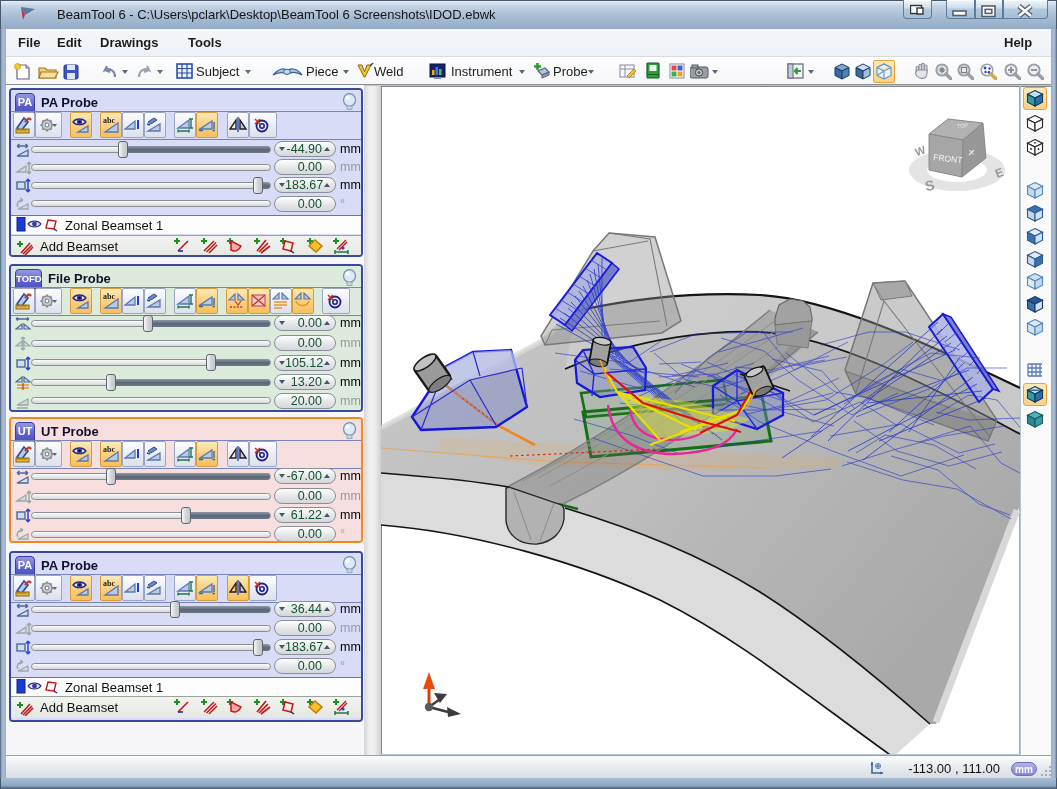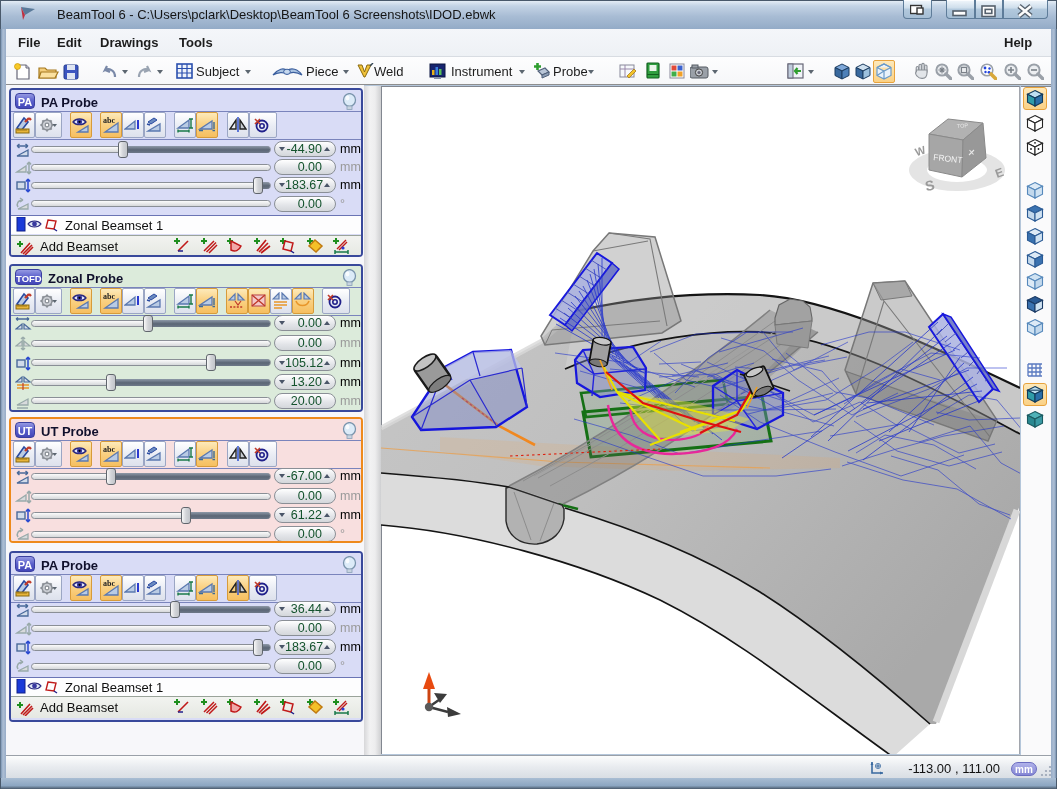--- a/index.html
+++ b/index.html
@@ -17,21 +17,21 @@
 .frameR{left:1051px;top:29px;width:6px;height:749px;background:linear-gradient(270deg,#49596b 0px,#7d97b5 1px,#aebfd5 3px,#97acc7 6px);}
 .frameB{left:0;top:778px;width:1057px;height:11px;background:linear-gradient(#a9bdd3,#8ca6c2 70%,#49596b 100%);border-left:1px solid #49596b;border-right:1px solid #49596b;}
 .statusbar{left:6px;top:755px;width:1045px;height:23px;background:linear-gradient(#fcfdfd,#e8ebef 50%,#d9dee4);border-top:1px solid #9aa0a8;}
 .capbtn{position:absolute;top:0;height:19px;background:linear-gradient(#f2f7fc,#cdddeb 45%,#b3c9dd 50%,#a5bed5);border:1px solid #5e7c99;border-top:none;border-radius:0 0 4px 4px;box-shadow:inset 0 1px 0 rgba(255,255,255,.7);}
 .viewport{left:381px;top:86px;width:639px;height:668px;background:#ffffff;border-left:1px solid #828790;border-top:1px solid #828790;border-right:1px solid #a2a6ad;}
 .splitter{left:364px;top:86px;width:17px;height:669px;background:linear-gradient(90deg,#d7d7d9,#f2f2f3 35%,#ededee 65%,#cecfd1);}
 .sidebar{left:1021px;top:86px;width:30px;height:669px;background:#fafafb;border-top:1px solid #828790;}
 .panelarea{left:6px;top:85px;width:358px;height:670px;background:#f7f7fa;}
 .panel{position:absolute;left:3px;width:354px;border:2px solid #39499b;border-radius:4px;overflow:hidden;}
 .panel.ut{border:2px solid #ee8a1c;}
-.pbadge{position:absolute;left:4px;top:3px;height:16px;border-radius:4px;border:1px solid #3a3f9f;background:linear-gradient(#9599e2,#5a5fcb 50%,#4347b8);color:#fff;font-weight:bold;text-align:center;}
+.pbadge{position:absolute;left:4px;top:3px;height:26px;border-radius:4px;border:1px solid #3a3f9f;background:linear-gradient(#9599e2,#5a5fcb 50%,#4347b8);color:#fff;font-weight:bold;text-align:center;}
 .ptitle{position:absolute;top:5px;font-size:13px;font-weight:bold;color:#10102c;}
 .pbtn{position:absolute;height:26px;background:linear-gradient(#ffffff,#e9ecf4 55%,#dde1ec);border:1px solid #9ba6c4;border-radius:2px;}
 .pbtn.orange{background:linear-gradient(#fdeaba,#fad285 45%,#f6bf60);border:1px solid #d79b3a;}
 .track{position:absolute;left:20px;width:240px;height:7px;border:1px solid #8a8f96;border-radius:4px;background:linear-gradient(#fbfbfb,#d6d8da);}
 .tfill{position:absolute;height:7px;border-radius:4px;background:linear-gradient(#8e99a8,#5b6675 55%,#6d7888);top:-1px;}
 .thumb{position:absolute;width:10px;height:17px;top:-6px;border:1px solid #60656c;border-radius:3px;background:linear-gradient(90deg,#f8f8f8,#d2d4d8 50%,#c2c5ca);}
 .pill{position:absolute;left:263px;width:62px;height:16px;border:1px solid #8a8f96;border-radius:8.5px;background:linear-gradient(#ffffff,#e2e4e8 60%,#d4d7db);}
 .pval{position:absolute;top:1px;font-size:12.5px;color:#14532d;text-align:right;}
 .punit{position:absolute;left:329px;top:1px;font-size:12.5px;color:#000;}
 .punit.off{color:#9a9a9a;}
@@ -63,21 +63,21 @@
     <rect x="5.2" y="5.4" width="6.6" height="4" fill="none" stroke="#55606c" stroke-width="1.6"></rect>
   </svg>
 <svg style="position:absolute;left:1015px;top:4px;" width="20" height="14" viewBox="0 0 20 14">
     <path d="M4,2 L16,12 M16,2 L4,12" stroke="#55606c" stroke-width="5"></path>
     <path d="M4,2 L16,12 M16,2 L4,12" stroke="#fdfdfd" stroke-width="2.4"></path>
   </svg>
 <div class="abs menubar"></div>
 <div class="menuitem" style="left:18px;">File</div>
 <div class="menuitem" style="left:57px;">Edit</div>
 <div class="menuitem" style="left:100px;">Drawings</div>
-<div class="menuitem" style="left:179px;">Tools</div>
+<div class="menuitem" style="left:188px;">Tools</div>
 <div class="menuitem" style="left:1004px;">Help</div>
 <div class="abs toolbar"></div>
 <svg style="position:absolute;left:13px;top:63px;" width="20" height="18" viewBox="0 0 20 18">
     <path d="M4,2 L13,2 L16,5 L16,16 L4,16 Z" fill="#fff" stroke="#667" stroke-width="1.2"></path>
     <path d="M13,2 L13,5 L16,5" fill="#dde" stroke="#667" stroke-width="1"></path>
     <circle cx="4.5" cy="3.5" r="3" fill="#f8c929" stroke="#c90" stroke-width="0.7"></circle>
   </svg>
 <svg style="position:absolute;left:38px;top:64px;" width="21" height="16" viewBox="0 0 21 16">
     <path d="M1,4 L7,4 L9,6 L18,6 L18,14 L1,14 Z" fill="#f4cf7e" stroke="#a5791e" stroke-width="1.2"></path>
     <path d="M3,8 L20,8 L17,14 L1,14 Z" fill="#fbe1a0" stroke="#a5791e" stroke-width="1.2"></path>
@@ -374,21 +374,21 @@
       <svg style="position:absolute;left:322.0px;top:146.5px;" width="20" height="19" viewBox="0 0 20 19">
         <path d="M3,1 L3,7 M0,4 L6,4" stroke="#1e8e1e" stroke-width="2"></path>
         <path d="M4,12 L13,3 M6,13 L14,5" stroke="#c01a1a" stroke-width="1.4"></path>
         <path d="M2,15 L15,15 M2,13 L2,17 M15,13 L15,17" stroke="#1a7a4a" stroke-width="1.5"></path>
         <circle cx="10" cy="11" r="1.6" fill="#2a3ad0"></circle>
       </svg>
     </div>
     <div class="panel" style="top:179px;height:148px;">
       <div style="position:absolute;inset:0;background:#dcebdb;"></div>
       <div class="pbadge" style="width:27px;font-size:9.5px;line-height:17px;">TOFD</div>
-      <div class="ptitle" style="left:37px;">Zonal Probe</div>
+      <div class="ptitle" style="left:37px;">File Probe</div>
       <svg style="position:absolute;left:331px;top:3px;" width="15" height="18" viewBox="0 0 15 18">
         <ellipse cx="7.5" cy="7" rx="6" ry="6.4" fill="#dcebf8" stroke="#7a94ac" stroke-width="1.3"></ellipse>
         <ellipse cx="5.5" cy="5" rx="2" ry="2.4" fill="#ffffff" opacity="0.8"></ellipse>
         <rect x="5" y="13" width="5" height="3.5" fill="#c8d4e0" stroke="#8aa0b8" stroke-width="0.8"></rect>
       </svg>
       <div style="position:absolute;left:0;top:21px;width:100%;border-top:1px solid #7a84bc;"></div>
       <div class="pbtn" style="left:2px;top:22px;width:22px;"></div>
       <svg style="position:absolute;left:4px;top:26px;" width="18" height="18" viewBox="0 0 18 18">
         <path d="M2,12 L9,2 L13,6 L6,15 Z" fill="#b9cbe4" stroke="#2a4aa0" stroke-width="1.6"></path>
         <rect x="1" y="13" width="13" height="4" fill="#e8b53a" stroke="#8a6a10" stroke-width="1"></rect>

